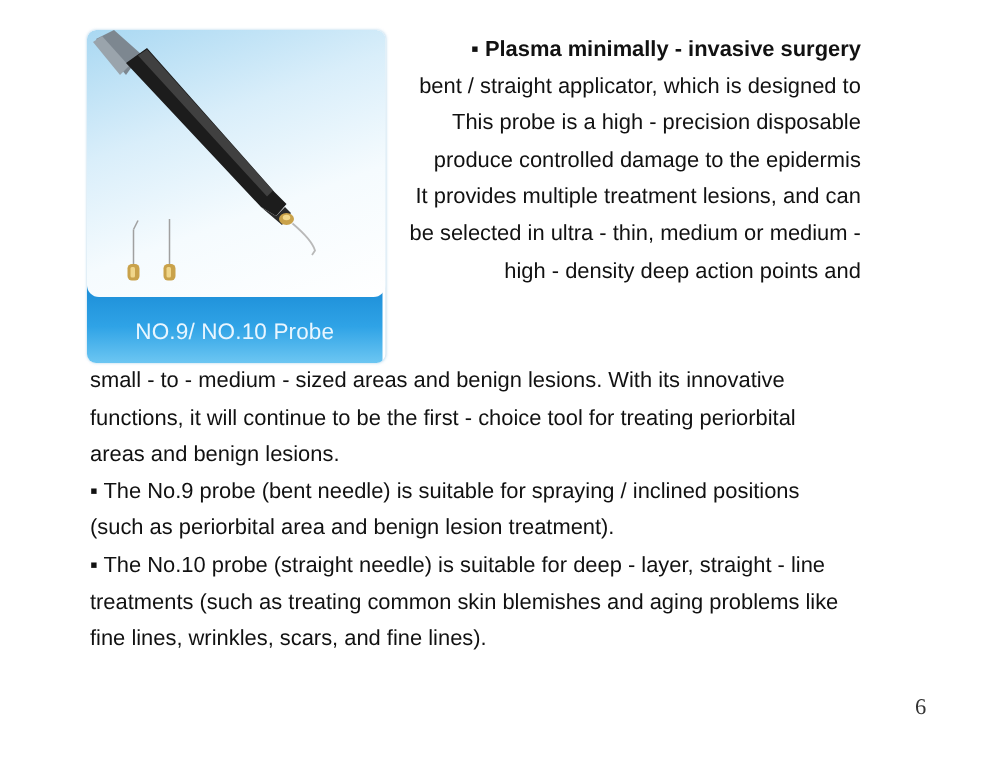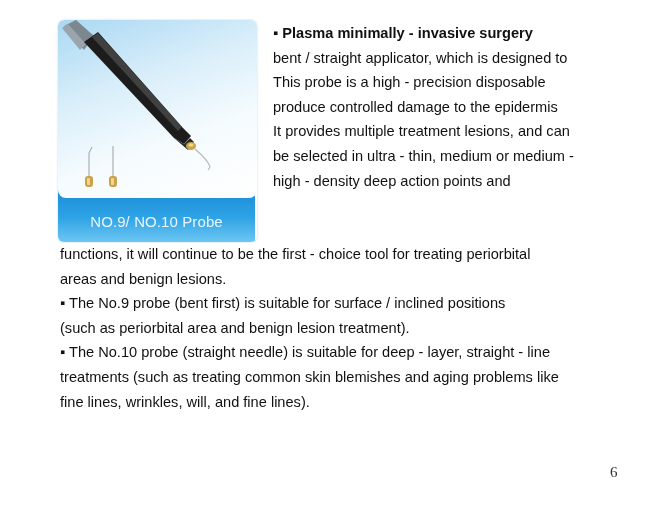--- a/index.html
+++ b/index.html
@@ -24,21 +24,21 @@
       display: flex; align-items: flex-end; justify-content: center;
       padding-bottom: 12px; box-sizing: border-box; z-index: 1;
     }
     .caption-text {
       color: #e9f6ff; font-size: 15px; letter-spacing: 0.1px;
     }
     svg.probe { position: absolute; left: 0; top: 0; }
     .text-block {
       position: absolute; font-size: 14.6px; line-height: 24.6px; white-space: nowrap;
     }
-    .right-col { left: 273px; top: 21px; }
+    .right-col { left: 273px; top: 21px; text-align: right; }
     .full-col { left: 60px; top: 242px; }
     .heading { font-weight: bold; }
     .line { display: block; }
     .indent { padding-left: 6px; }
     .page-number {
       position: absolute; left: 610px; top: 464px; font-family: "Liberation Serif", serif;
       font-size: 15px; color: #333333;
     }
   </style>
 </head>
@@ -78,22 +78,23 @@
   <span class="line heading">▪ Plasma minimally - invasive surgery</span>
   <span class="line">bent / straight applicator, which is designed to</span>
   <span class="line">This probe is a high - precision disposable</span>
   <span class="line">produce controlled damage to the epidermis</span>
   <span class="line">It provides multiple treatment lesions, and can</span>
   <span class="line">be selected in ultra - thin, medium or medium -</span>
   <span class="line">high - density deep action points and</span>
 </div>
 
 <div class="text-block full-col">
+  <span class="line">small - to - medium - sized areas and benign lesions. With its innovative</span>
   <span class="line">functions, it will continue to be the first - choice tool for treating periorbital</span>
   <span class="line">areas and benign lesions.</span>
-  <span class="line">▪ The No.9 probe (bent first) is suitable for surface / inclined positions</span>
+  <span class="line">▪ The No.9 probe (bent needle) is suitable for spraying / inclined positions</span>
   <span class="line">(such as periorbital area and benign lesion treatment).</span>
   <span class="line">▪ The No.10 probe (straight needle) is suitable for deep - layer, straight - line</span>
   <span class="line">treatments (such as treating common skin blemishes and aging problems like</span>
-  <span class="line">fine lines, wrinkles, will, and fine lines).</span>
+  <span class="line">fine lines, wrinkles, scars, and fine lines).</span>
 </div>
 
 <div class="page-number">6</div>
 
 </body></html>

